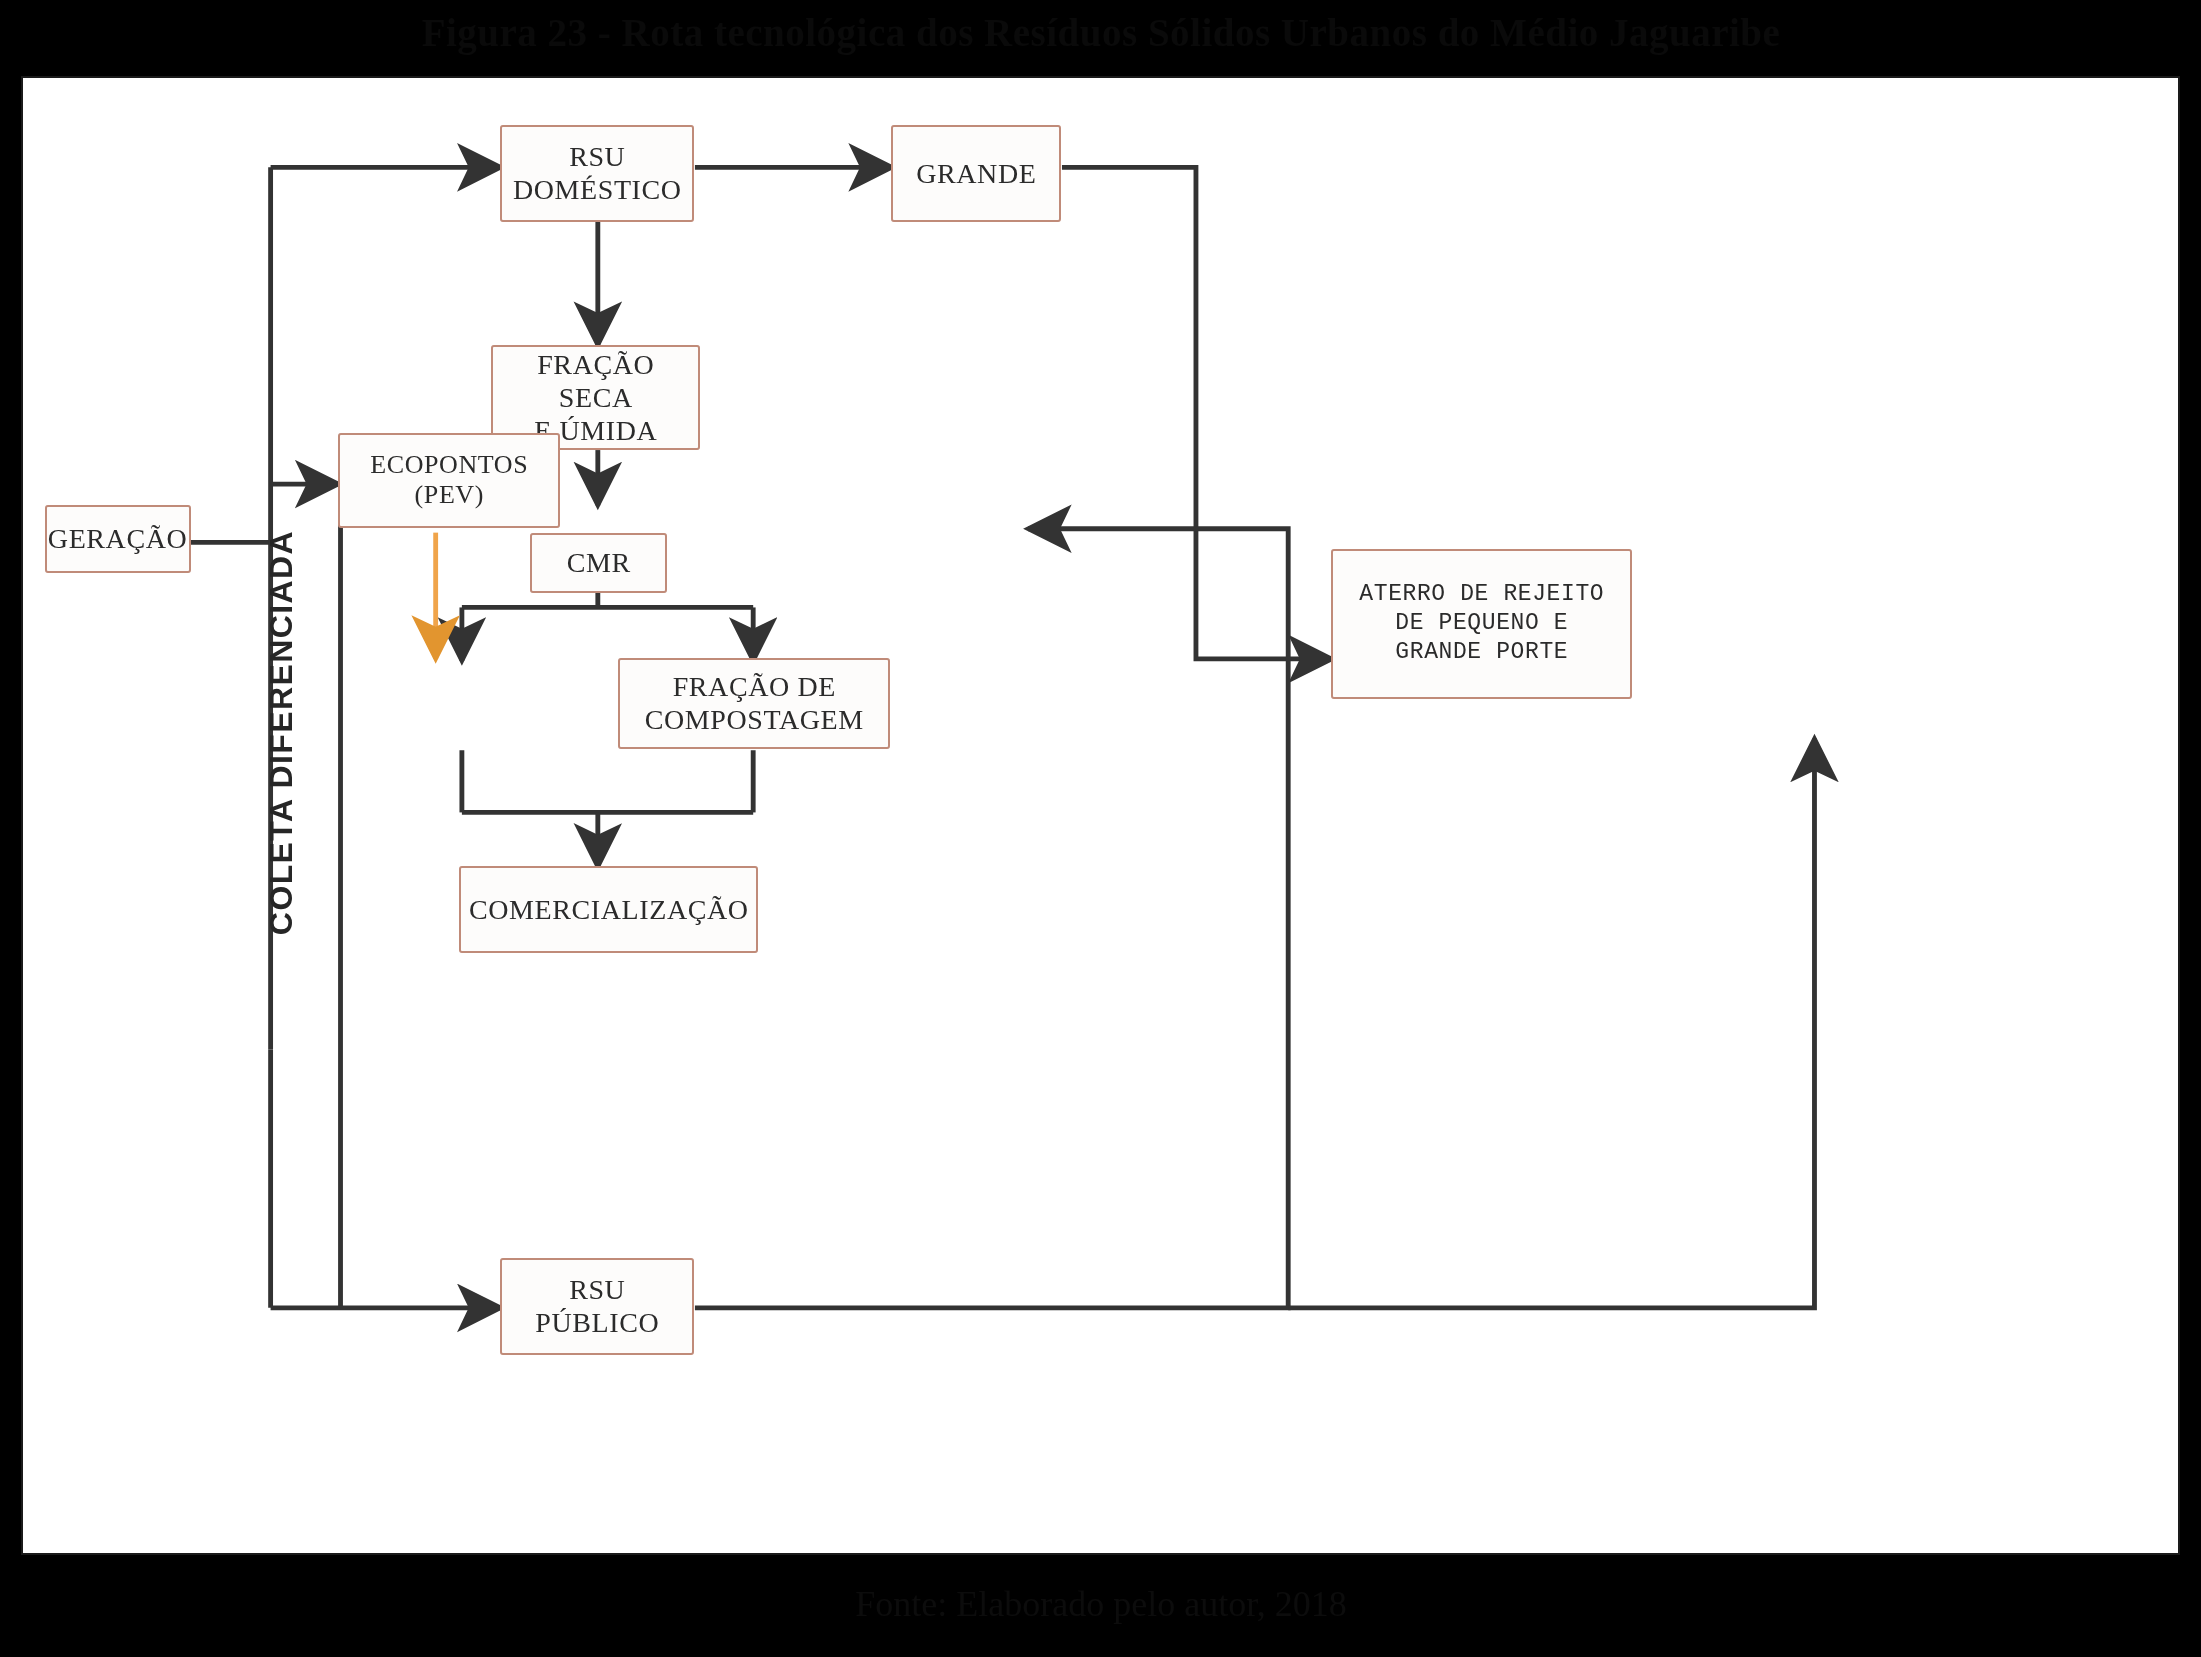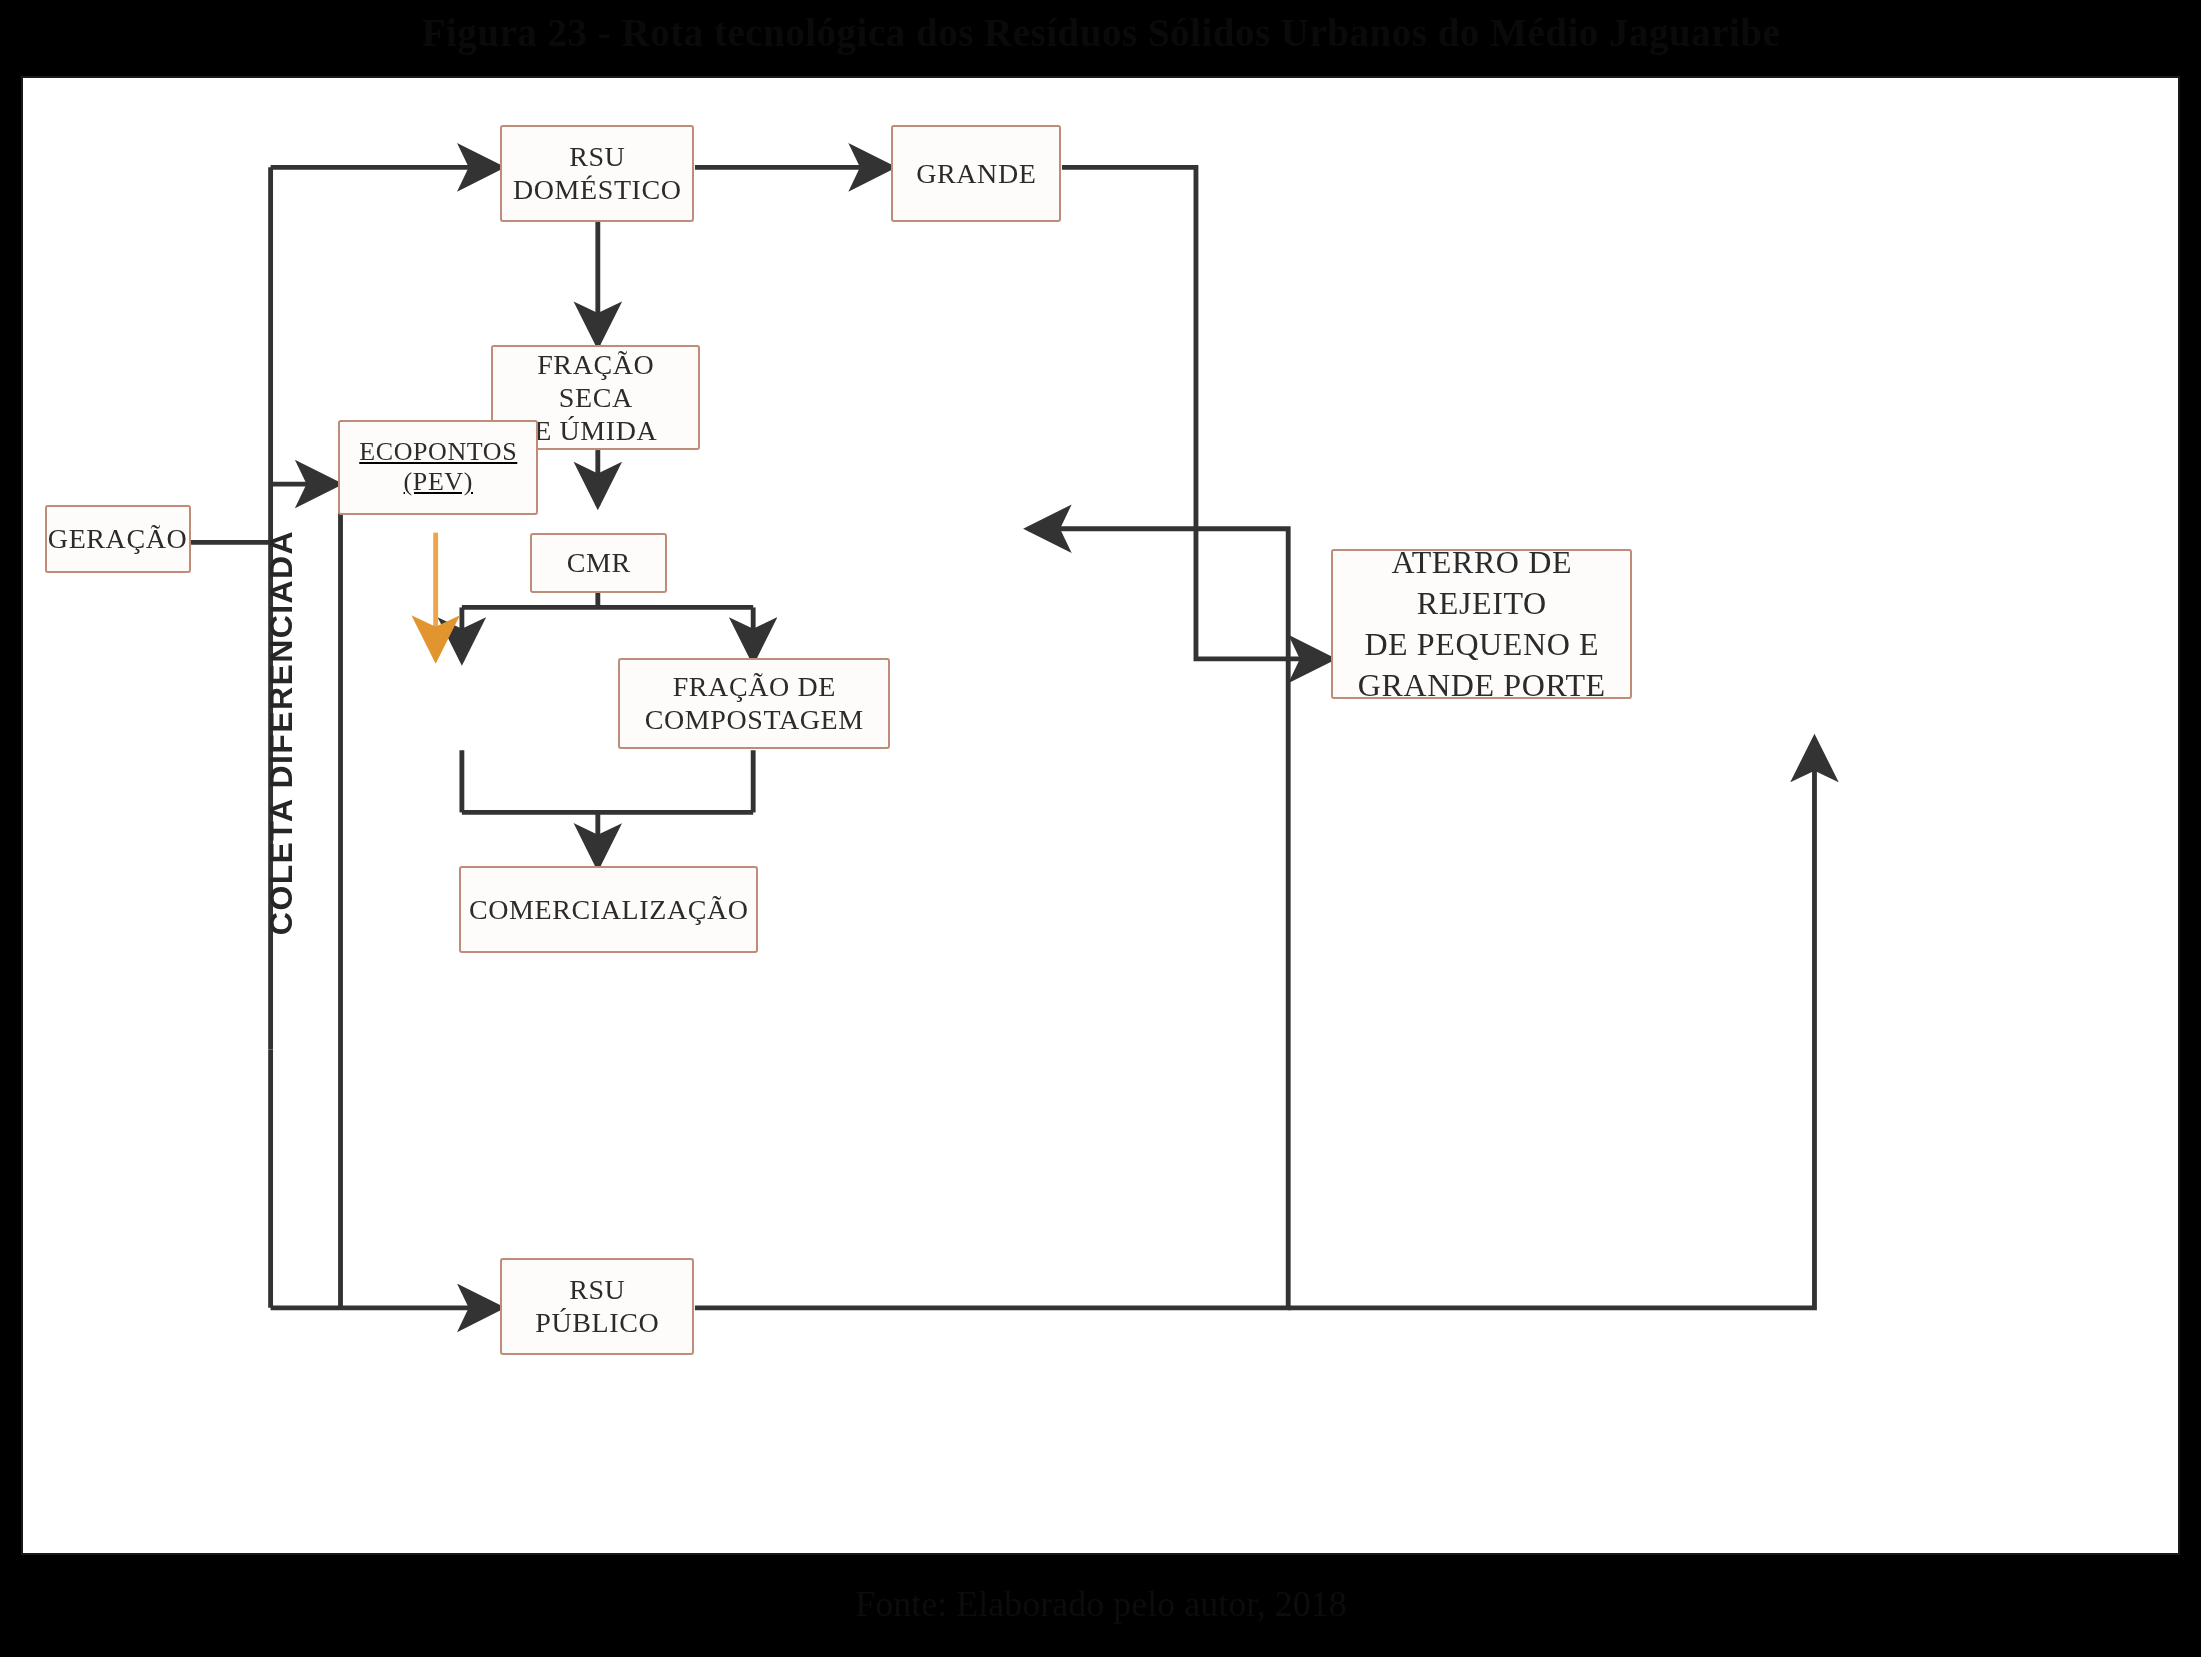--- a/index.html
+++ b/index.html
@@ -91,21 +91,21 @@
   .node-label {
     color: #2b2b2b;
     font-family: "Liberation Serif", serif;
     font-size: 28px;
     line-height: 1.18;
     letter-spacing: 0.6px;
     padding: 0 7.8px;
     white-space: pre-line;
   }
   .node-label.small { font-size: 26px; }
-  .node-label.tall  { font-size: 32px; line-height: 1.28; }
+  .node-label.tall  { font-size: 23px; line-height: 1.28; font-family: Liberation Mono, monospace; }
   
   #coleta-caption {
     position: absolute;
     left: 236px;
     top: 320px;
     width: 45px;
     height: 670px;
     display: flex;
     align-items: center;
     justify-content: center;
@@ -200,21 +200,21 @@
 
       <div class="node-box" style="left:868px; top:47px; width:170px; height:97px;">
         <span class="node-label">GRANDE</span>
       </div>
 
       <div class="node-box" style="left:468px; top:267px; width:209px; height:105px;">
         <span class="node-label">FRAÇÃO SECA
 E ÚMIDA</span>
       </div>
 
-      <div class="node-box" style="left:315px; top:342px; width:200px; height:95px;text-decoration:underline;">
+      <div class="node-box" style="left:315px; top:355px; width:222px; height:95px;">
         <span class="node-label small">ECOPONTOS
 (PEV)</span>
       </div>
 
       <div class="node-box" style="left:507px; top:427px; width:137px; height:60px;margin-top:28px;">
         <span class="node-label">CMR</span>
       </div>
 
 
       <div class="node-box" style="left:595px; top:580px; width:272px; height:91px;">

